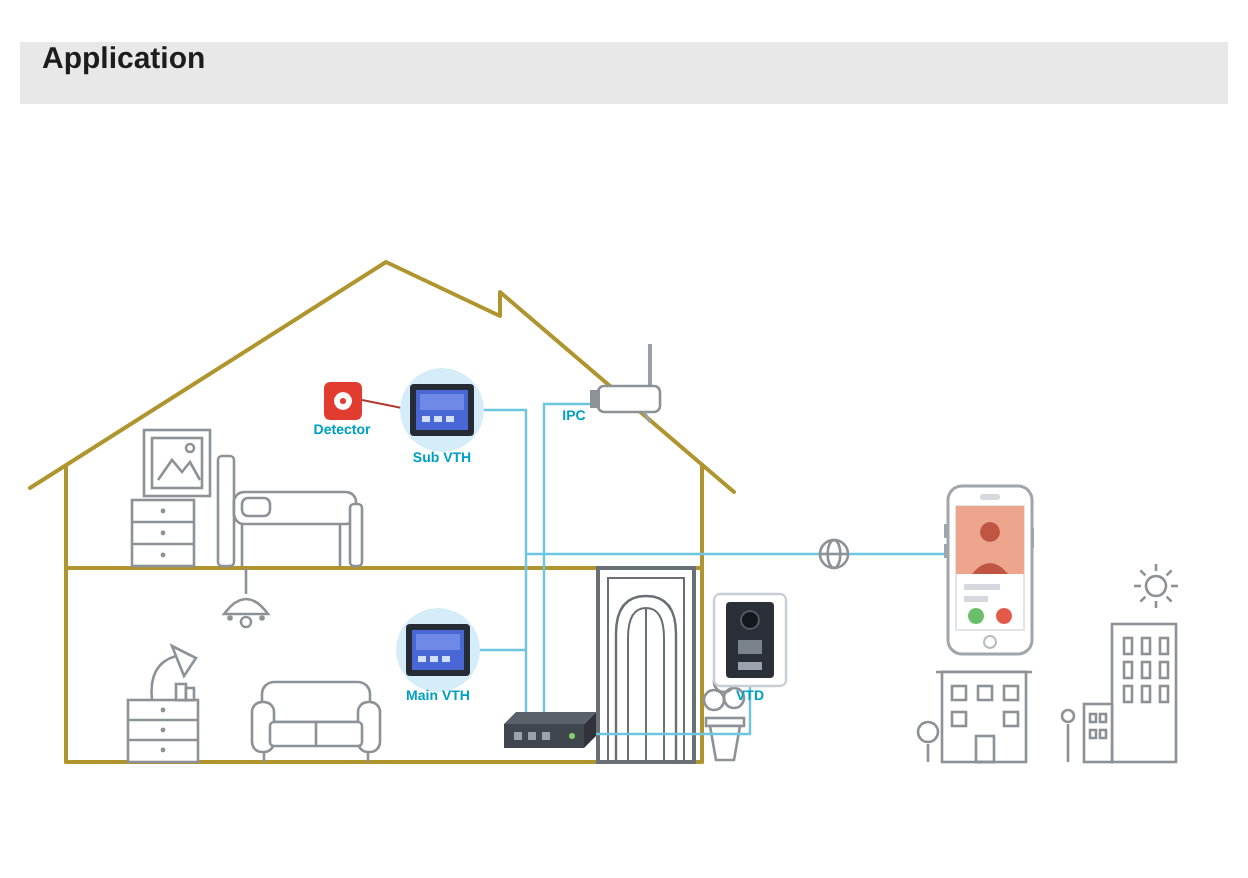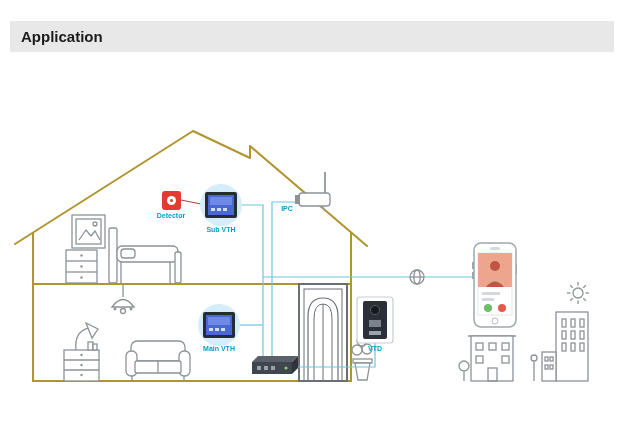--- a/index.html
+++ b/index.html
@@ -15,21 +15,21 @@
   }
   html,body{margin:0;padding:0;}
   body{
     width:624px;height:439px;position:relative;overflow:hidden;
     background:#ffffff;
     font-family:"Liberation Sans","DejaVu Sans",sans-serif;
   }
   .header-bar{
     position:absolute;left:10px;top:21px;width:604px;height:31px;
     background:var(--header-bg);
-    display:flex;align-items:center;box-sizing:border-box;padding-left:11px;
+    display:flex;box-sizing:border-box;padding-left:11px;
   }
   .header-title{
     font-size:15px;font-weight:bold;color:var(--header-text);
   }
   .diagram-svg{position:absolute;left:0;top:0;}
   .dev-label{
     position:absolute;transform:translateX(-50%);
     font-size:7px;font-weight:bold;line-height:8px;
     color:var(--label-text);white-space:nowrap;
   }

